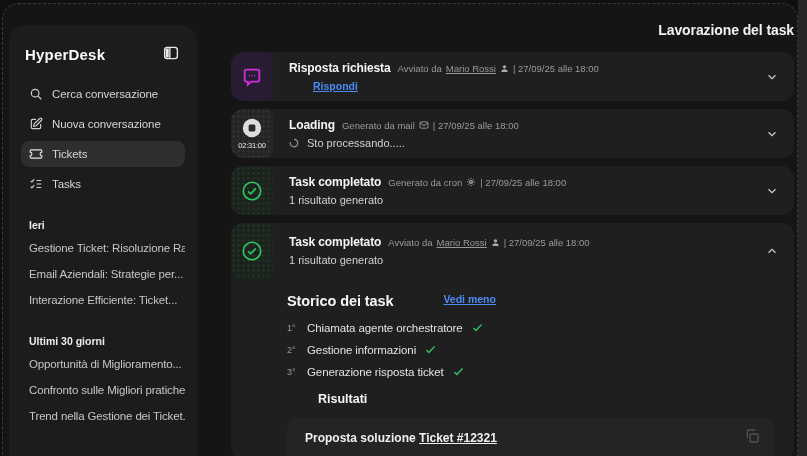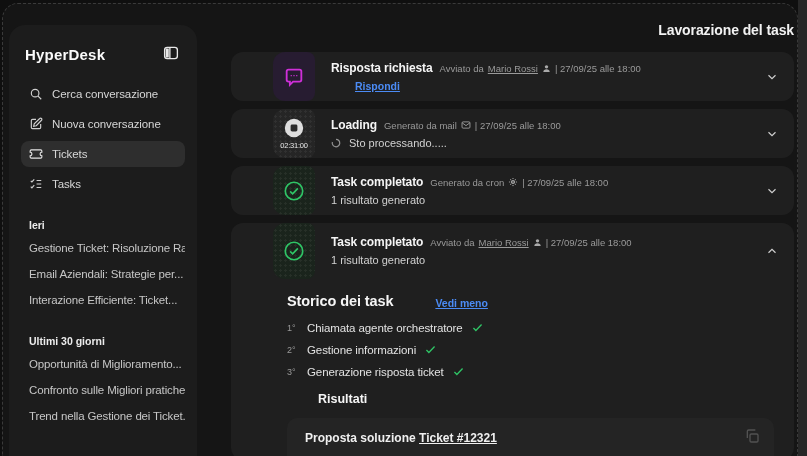--- a/index.html
+++ b/index.html
@@ -51,21 +51,20 @@
     display:flex; align-items:stretch; height:49px; overflow:hidden;
     position:relative;
   }
   .card.expanded { height:237px; display:block; }
   .strip {
     width:42px; flex:0 0 42px;
     display:flex; flex-direction:column; align-items:center; justify-content:center; gap:2px;
     border-radius:12px 8px 8px 12px;
     background-image:radial-gradient(circle, rgba(255,255,255,0.055) 1px, transparent 1.3px);
     background-size:5px 5px;
-    margin-left:42px;
   }
   .strip-purple { background-color:#271c31; background-image:none; }
   .strip-gray   { background-color:#252525; }
   .strip-green  { background-color:#1a241c; }
   .timer { font-size:7.5px; color:#e8e8e8; letter-spacing:-.2px; }
   .cbody { flex:1 1 auto; padding:9px 12px 0 16px; min-width:0; }
   .crow { display:flex; align-items:center; gap:7px; }
   .ctitle { font-size:12px; font-weight:700; color:#f5f5f5; letter-spacing:-.1px; }
   .cmeta { display:flex; align-items:center; gap:4px; font-size:9.5px; color:#9a9a9a; white-space:nowrap; }
   .cmeta .uname { text-decoration:underline; cursor:pointer; }
@@ -74,21 +73,21 @@
   .chev {
     position:absolute; right:14px; top:17px; width:16px; height:16px;
     display:flex; align-items:center; justify-content:center; cursor:pointer;
   }
   .card.expanded .chev { top:20px; }
   
   .c4-head { display:flex; height:56px; }
   .c4-head .strip { height:56px; }
   .c4-head .cbody { padding-top:12px; }
   .c4-expand { padding:8px 20px 0 56px; }
-  .hist-head { display:flex; align-items:flex-end; gap:18px; margin-top:6px; }
+  .hist-head { display:flex; align-items:flex-start; gap:26px; margin-top:6px; }
   .hist-title { font-size:14.5px; font-weight:700; color:#f5f5f5; letter-spacing:-.1px; }
   .steps { list-style:none; margin-top:12px; }
   .step { display:flex; align-items:center; gap:8px; margin-bottom:9px; }
   .step-num { font-size:9px; color:#9a9a9a; width:12px; }
   .step-label { font-size:11.5px; color:#e2e2e2; letter-spacing:-.1px; }
   .results-title { font-size:12.5px; font-weight:700; color:#f5f5f5; margin-top:14px;padding-left:31px; }
   .result-card { background:#242424; border-radius:10px; margin-top:12px; padding:13px 14px; height:220px; position:relative; }
   .result-head { font-size:12px; font-weight:700; color:#f0f0f0; padding-left:4px; }
   .ticket-link { text-decoration:underline; cursor:pointer; color:#f0f0f0; }
   .copy-btn { position:absolute; right:12px; top:10px; width:18px; height:18px; cursor:pointer; opacity:.45; }

